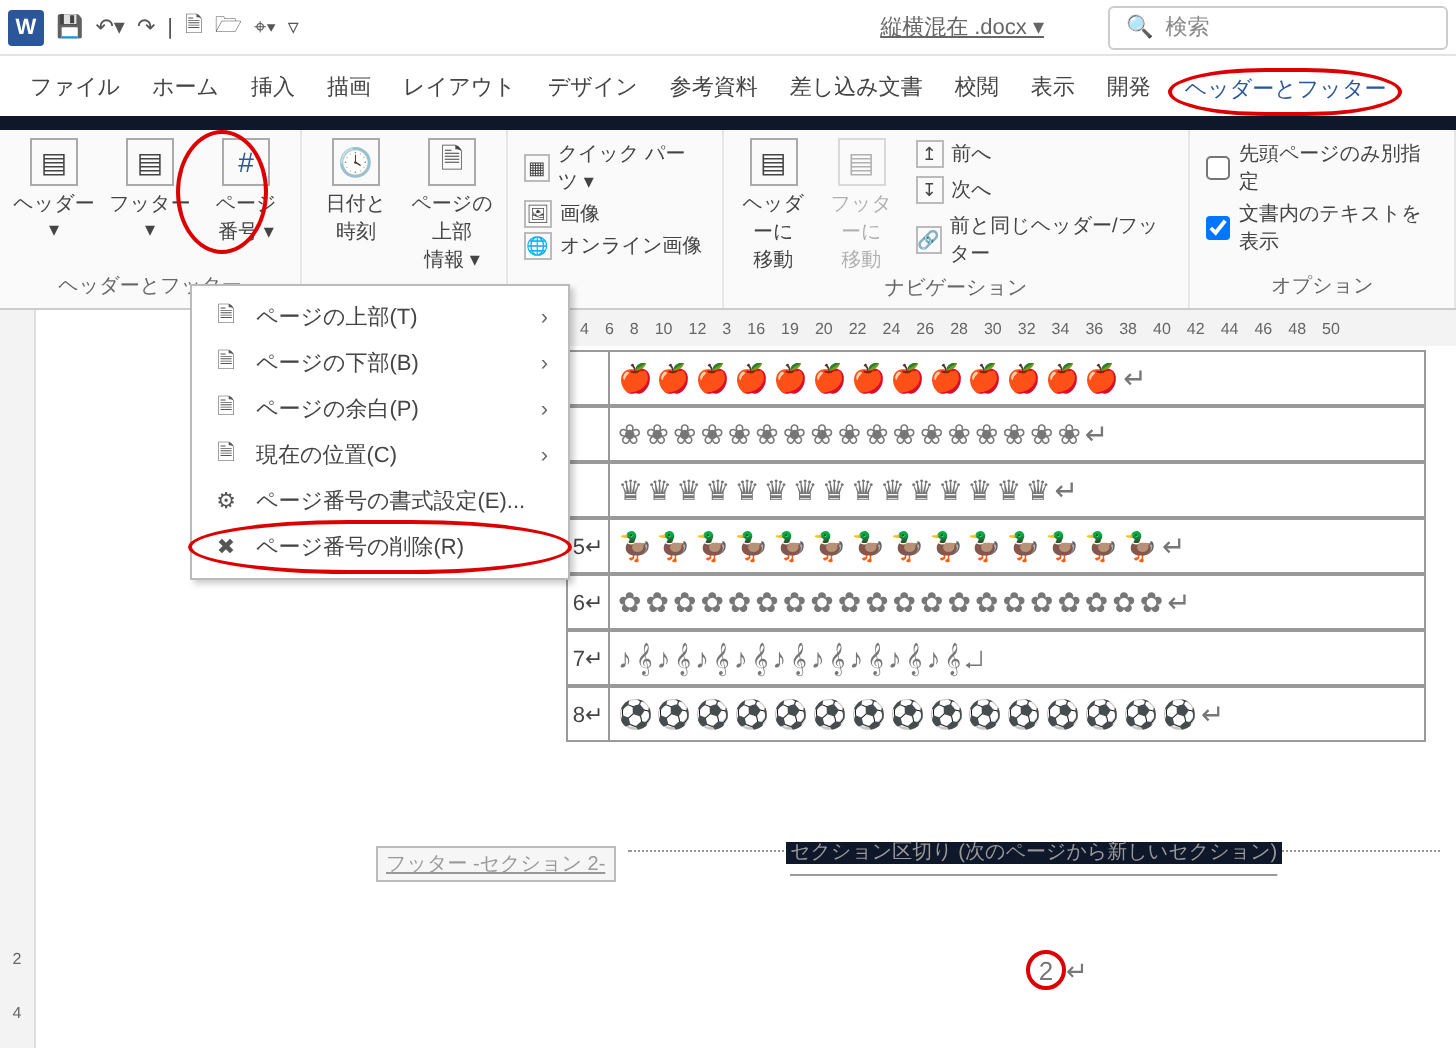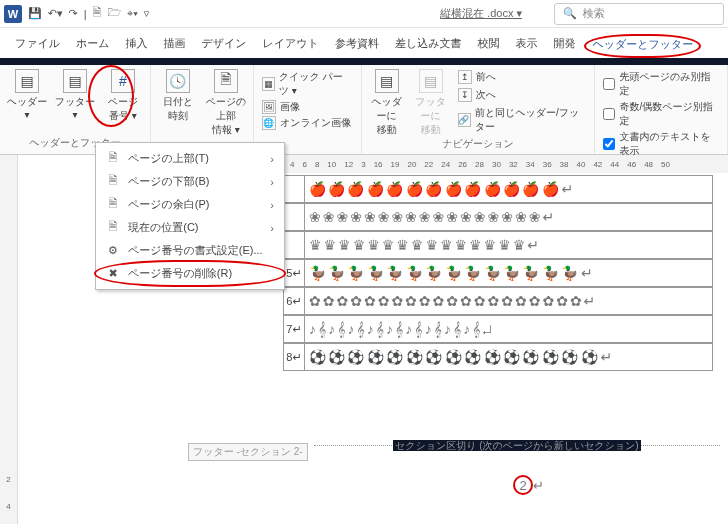--- a/index.html
+++ b/index.html
@@ -30,21 +30,21 @@
   .menu .mitem .mico { width: 14px; height: 14px; display: inline-flex; align-items: center; justify-content: center; color: #555; }
   .menu .mitem .arrow { margin-left: auto; color: #666; }
   .menu .mitem.hl { outline: 2px solid #d00; border-radius: 50%/60%; }
   .ruler { position: absolute; left: 190px; top: 155px; right: 0; height: 18px; background: #f3f3f3; font-size: 8px; color: #666; display: flex; align-items: center; padding-left: 100px; gap: 8px; z-index: 1; }
   .vruler { position: absolute; left: 0; top: 155px; width: 18px; bottom: 0; background: #f3f3f3; border-right: 1px solid #ddd; font-size: 8px; color: #666; display: flex; flex-direction: column; align-items: center; padding-top: 320px; gap: 18px; }
   .page { position: absolute; left: 188px; top: 175px; right: 8px; bottom: 8px; background: #fff; z-index: 2; }
   .tbl { position: absolute; left: 95px; top: 0; width: 430px; }
   .tbl .trow { display: flex; height: 28px; }
   .trow .cellA { width: 22px; border: 1px solid #999; display: flex; align-items: center; justify-content: center; font-size: 11px; }
   .trow .cellB { flex: 1; border: 1px solid #999; border-left: none; display: flex; align-items: center; padding-left: 4px; font-size: 14px; letter-spacing: 2px; color: #777; overflow: hidden; white-space: nowrap; }
-  .sectbreak { position: absolute; left: 0; top: 268px; right: 0; font-size: 10px; color: #999; display: flex; align-items: center; }
+  .sectbreak { position: absolute; left: 0; top: 248px; right: 0; font-size: 10px; color: #999; display: flex; align-items: center; text-decoration: underline; }
   .sectbreak .lab { border: 1px solid #bbb; background: #f6f6f6; padding: 1px 4px; margin-right: 6px; }
   .sectbreak .dots { flex: 1; border-top: 1px dotted #999; text-align: center; position: relative; }
   .sectbreak .dots span { position: relative; top: -7px; background: #0f172a; padding: 0 2px; font-size: 10px; }
   .pagenumfoot { position: absolute; left: 325px; top: 300px; font-size: 13px; color: #777; }
   .pagenumfoot .pnring { display: inline-block; border: 2px solid #d00; border-radius: 50%; width: 20px; height: 20px; line-height: 17px; text-align: center; }
 </style>
 </head>
 <body>
 
 <div class="titlebar">
@@ -64,22 +64,22 @@
     <span class="sicon">🔍</span>
     <span>検索</span>
   </div>
 </div>
 
 <div class="tabs">
   <div class="tab">ファイル</div>
   <div class="tab">ホーム</div>
   <div class="tab">挿入</div>
   <div class="tab">描画</div>
+  <div class="tab">レイアウト</div>
   <div class="tab">デザイン</div>
-  <div class="tab">レイアウト</div>
   <div class="tab">参考資料</div>
   <div class="tab">差し込み文書</div>
   <div class="tab">校閲</div>
   <div class="tab">表示</div>
   <div class="tab">開発</div>
   <div class="tab contextual">ヘッダーとフッター</div>
 </div>
 
 <div class="ribbon">
   <div class="circle1"></div>
@@ -155,24 +155,20 @@
             <span>前と同じヘッダー/フッター</span>
           </div>
       </div>
     </div>
     <div class="grouplabel">ナビゲーション</div>
   </div>
   <div class="group" style="align-items:center">
     <label class="chk">
         <input type="checkbox" style="">
         <span>先頭ページのみ別指定</span>
-      </label>
-    <label class="chk">
-        <input type="checkbox" style="">
-        <span>奇数/偶数ページ別指定</span>
       </label>
     <label class="chk">
         <input type="checkbox" checked="" style="">
         <span>文書内のテキストを表示</span>
       </label>
     <div class="grouplabel" style="align-self:center">オプション</div>
   </div>
 </div>
 
 <div class="menu">

